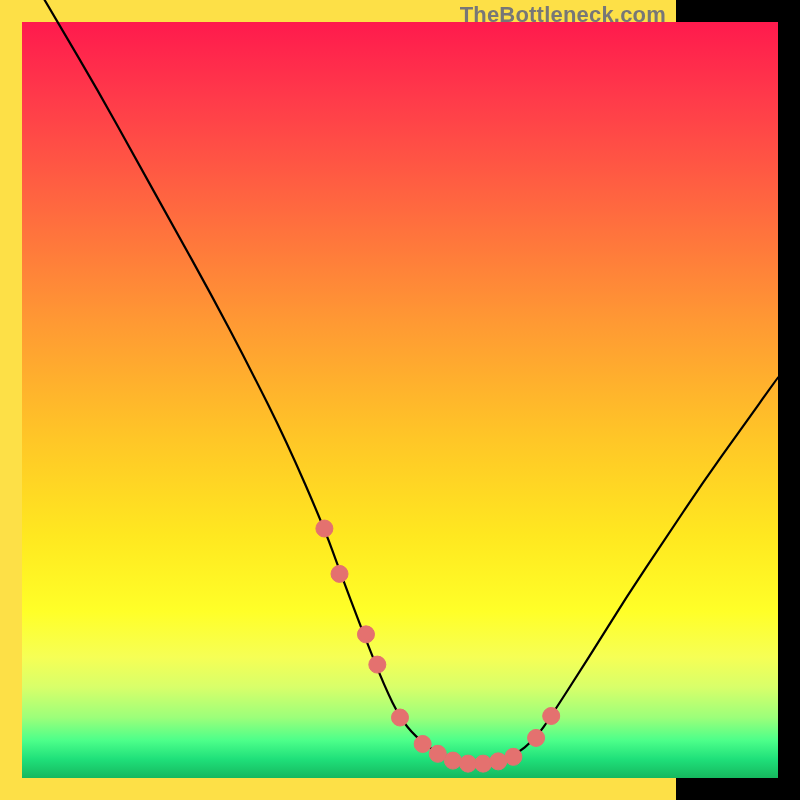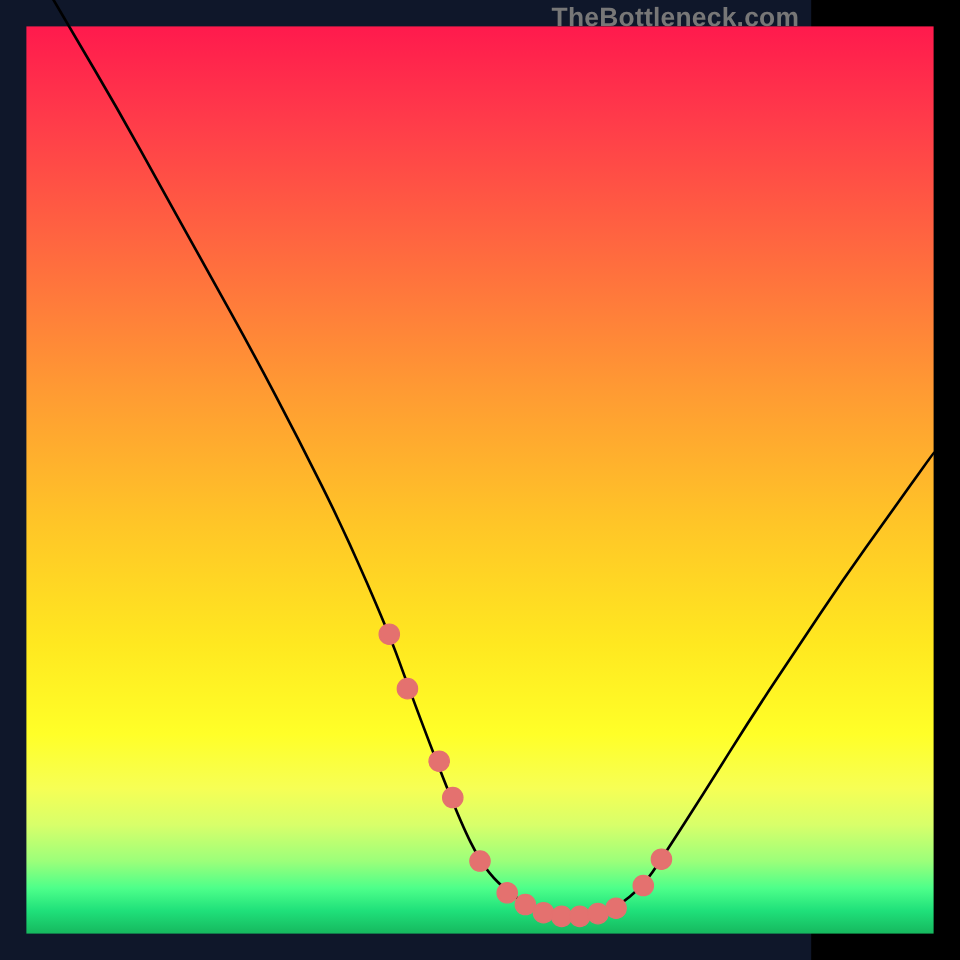--- a/index.html
+++ b/index.html
@@ -8,21 +8,21 @@
     width: 800px;
     height: 800px;
     background: #000;
     overflow: hidden;
     font-family: Arial, Helvetica, sans-serif;
   }
   .stage {
     position: relative;
     width: 676px;
     height: 800px;
-    background: #0f172a;
+    background: #fde047;
   }
   .plot-area {
     position: absolute;
     left: 22px;
     top: 22px;
     width: 756px;
     height: 756px;
     background: linear-gradient(
       to bottom,
       #ff1a4d 0%,

